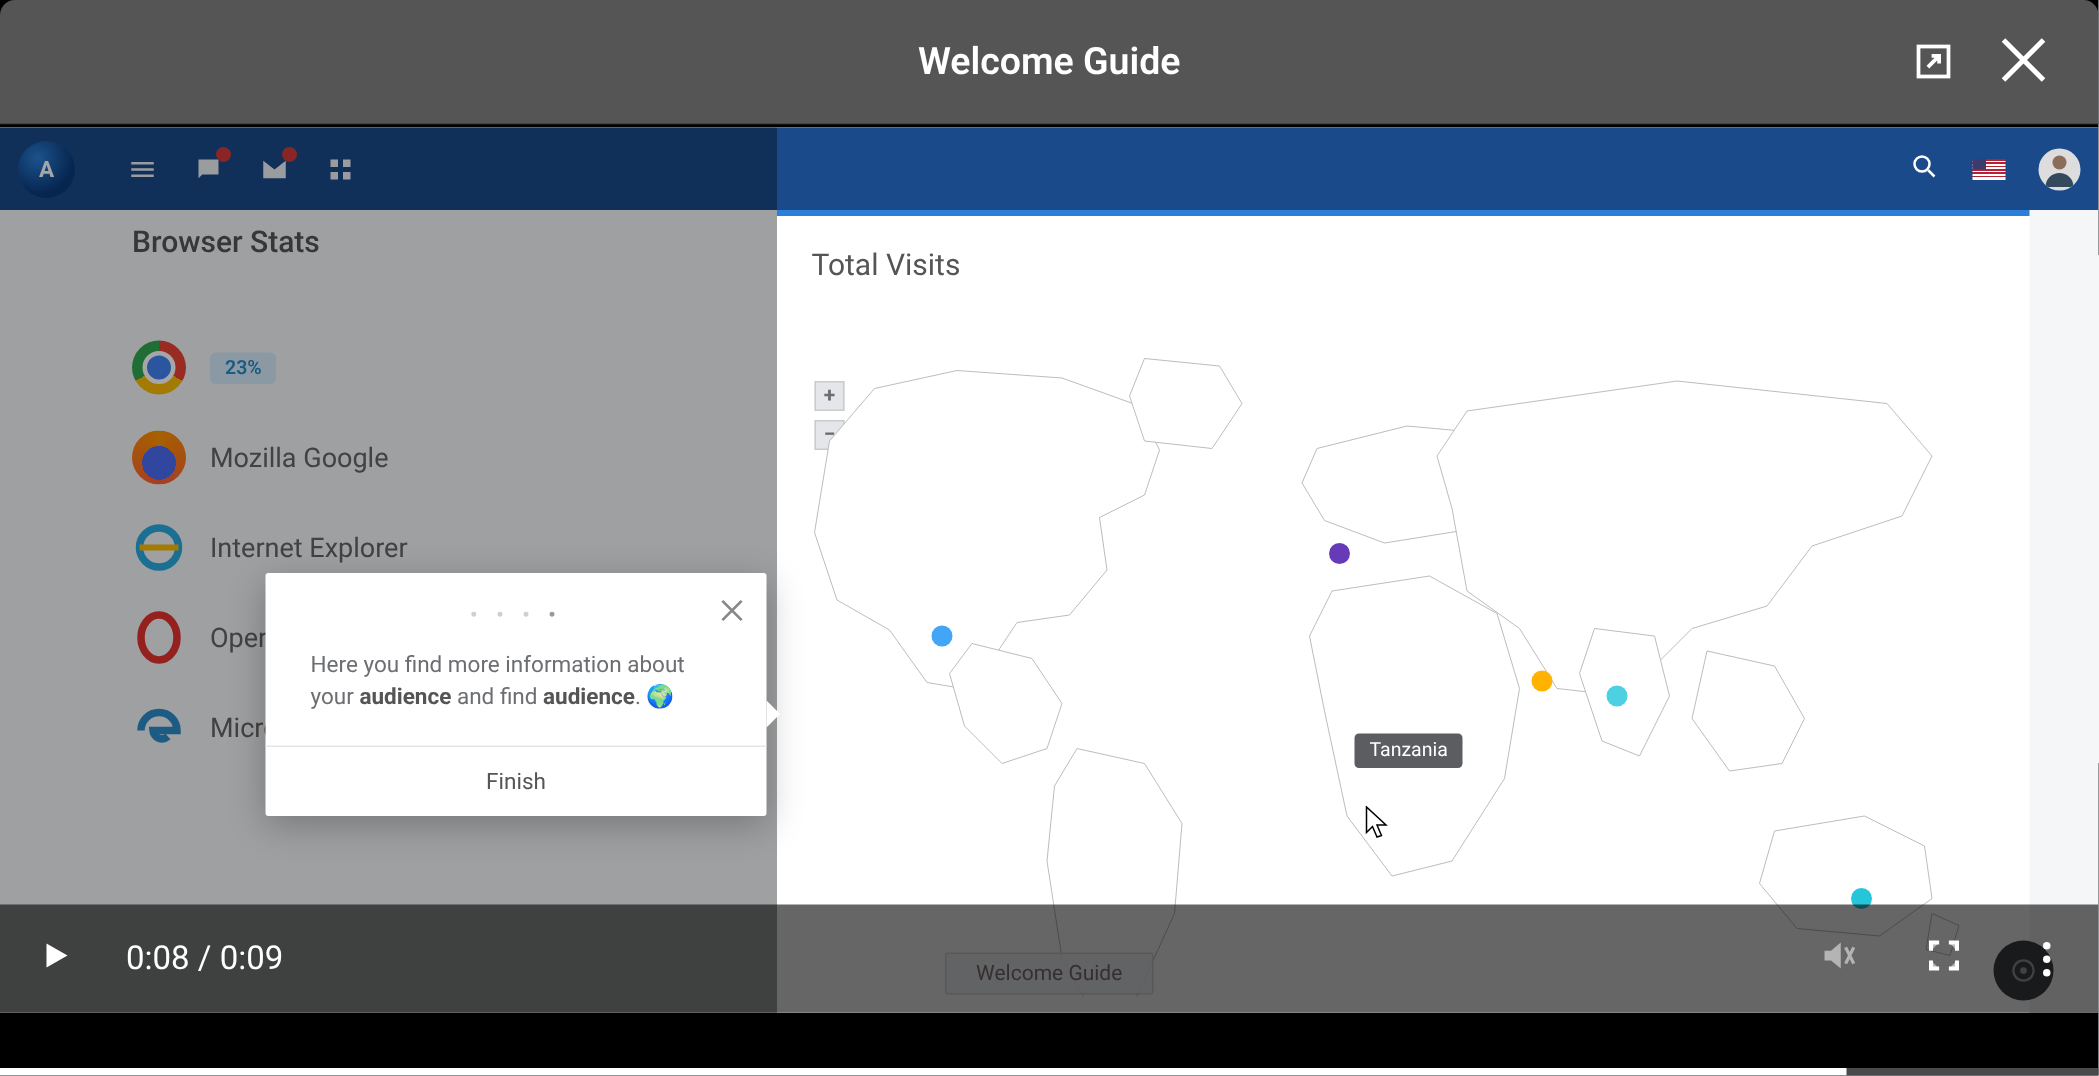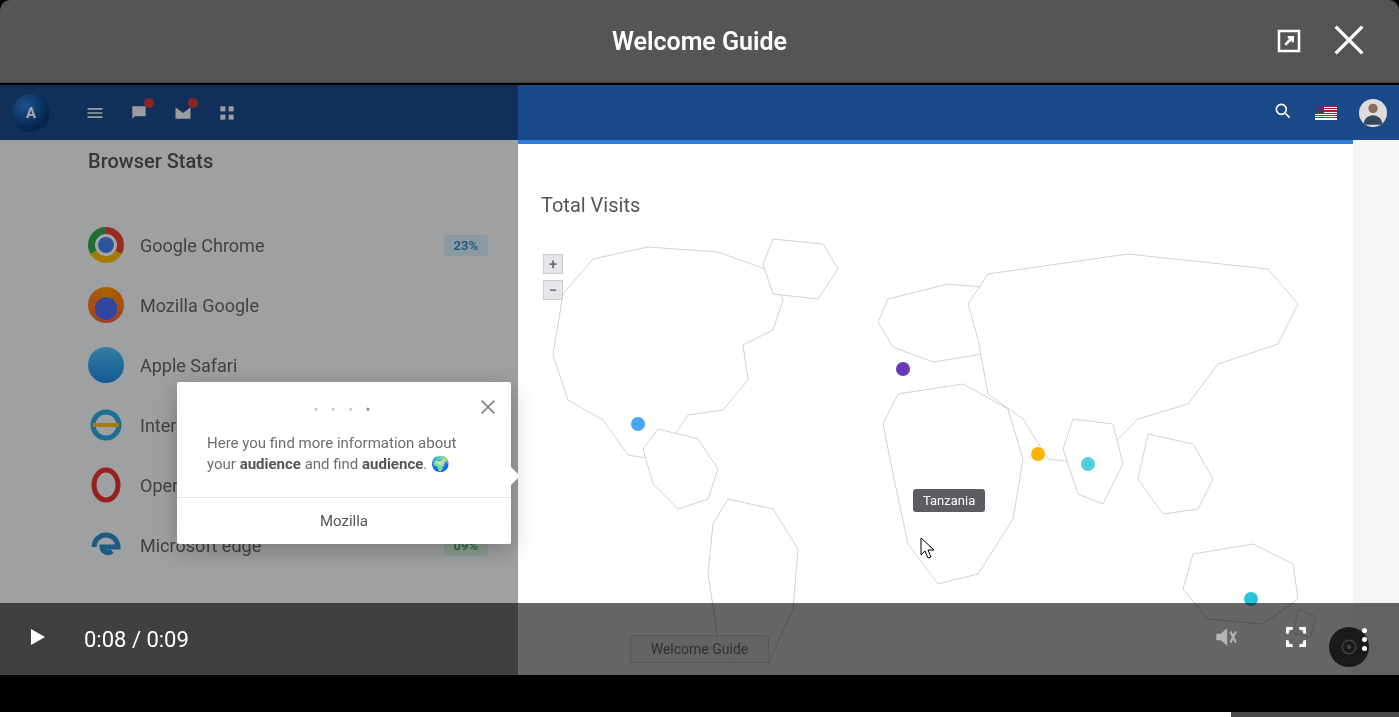--- a/index.html
+++ b/index.html
@@ -36,24 +36,24 @@
   .ie{width:36px;height:36px;display:flex;align-items:center;justify-content:center;}
   .opera{width:36px;height:36px;display:flex;align-items:center;justify-content:center;}
   .edge{width:36px;height:36px;display:flex;align-items:center;justify-content:center;}
   .b-name{flex:1;color:#666;font-size:18px;}
   .b-pct{padding:3px 10px;border-radius:4px;font-size:13px;font-weight:600;}
   .p-blue{background:#d4ecfa;color:#2b8cc9;}
   .p-red{background:#fbdcdc;color:#d94a4a;}
   .p-green{background:#d9f2e0;color:#3fa55a;}
   
   .map-panel{position:absolute;left:518px;top:55px;width:835px;height:535px;background:#fff;z-index:5;border-top:4px solid #2b7fd9;}
-  .map-title{font-size:20px;color:#555;padding:20px 23px 10px;margin-top:29px;}
+  .map-title{font-size:20px;color:#555;padding:20px 23px 10px;}
   .map-zoom{position:absolute;left:25px;top:110px;display:flex;flex-direction:column;gap:6px;}
   .zoom-btn{width:20px;height:20px;background:#e4e6e9;border:1px solid #c9cbce;color:#6b6d70;font-size:14px;display:flex;align-items:center;justify-content:center;cursor:pointer;font-weight:700;}
-  .worldmap{position:absolute;left:10px;top:75px;width:815px;height:445px;}
+  .worldmap{position:absolute;left:0;top:75px;width:815px;height:445px;}
   .worldmap svg{width:100%;height:100%;}
   .country{fill:#fff;stroke:#b2b4b7;stroke-width:0.6;}
   .marker{r:7;}
   .tooltip{position:absolute;background:#5b5d60;color:#fff;font-size:13px;padding:4px 10px;border-radius:3px;}
   
   .popover{position:absolute;left:177px;top:297px;width:334px;background:#fff;border-radius:2px;box-shadow:0 6px 24px rgba(0,0,0,.25);z-index:6;}
   .pop-dots{text-align:center;padding:18px 0 6px;color:#cfcfcf;font-size:16px;letter-spacing:4px;}
   .pop-dots .cur{color:#9a9a9a;}
   .pop-close{position:absolute;right:12px;top:14px;width:22px;height:22px;cursor:pointer;}
   .pop-close svg{stroke:#888;stroke-width:2;fill:none;}
@@ -126,30 +126,25 @@
             <circle cx="12" cy="8" r="4" fill="#8a6d5a"></circle>
             <path d="M4 22c0-5 4-8 8-8s8 3 8 8z" fill="#34495e"></path>
           </svg></div>
     </div>
   </div>
 
   <div class="stats-card">
     <div class="stats-title">Browser Stats</div>
     <div class="stat-row">
       <div class="b-ico chrome"></div>
-      <div class="b-name">Google Chrome</div>
       <div class="b-pct p-blue">23%</div>
     </div>
     <div class="stat-row">
       <div class="b-ico firefox"></div>
       <div class="b-name">Mozilla Google</div>
-    </div>
-    <div class="stat-row">
-      <div class="b-ico safari"></div>
-      <div class="b-name">Apple Safari</div>
     </div>
     <div class="stat-row">
       <div class="ie">
           <svg viewBox="0 0 36 36">
             <circle cx="18" cy="18" r="13" fill="none" stroke="#29abe2" stroke-width="5"></circle>
             <path d="M5 18h26" stroke="#fbbc05" stroke-width="4"></path>
           </svg>
         </div>
       <div class="b-name">Internet Explorer</div>
     </div>
@@ -223,21 +218,21 @@
   </div>
 
   <div class="popover">
     <div class="pop-dots">• • • <span class="cur">•</span></div>
     <div class="pop-close"><svg viewBox="0 0 24 24">
           <path d="M5 5L19 19M19 5L5 19"></path>
         </svg></div>
     <div class="pop-body">
       <span>Here you find more information about your </span><b>audience</b><span> and find </span><b>audience</b><span>. 🌍</span>
     </div>
-    <div class="pop-foot">Mozilla</div>
+    <div class="pop-foot">Finish</div>
     <div class="pop-arrow"></div>
   </div>
 
   <div class="secondary-bar">
     <div class="secondary-inner">Welcome Guide</div>
   </div>
   <div class="fab">
       <svg viewBox="0 0 24 24">
         <circle cx="12" cy="12" r="9" fill="none" stroke="#9fa2a5" stroke-width="2"></circle>
         <circle cx="12" cy="12" r="3"></circle>

